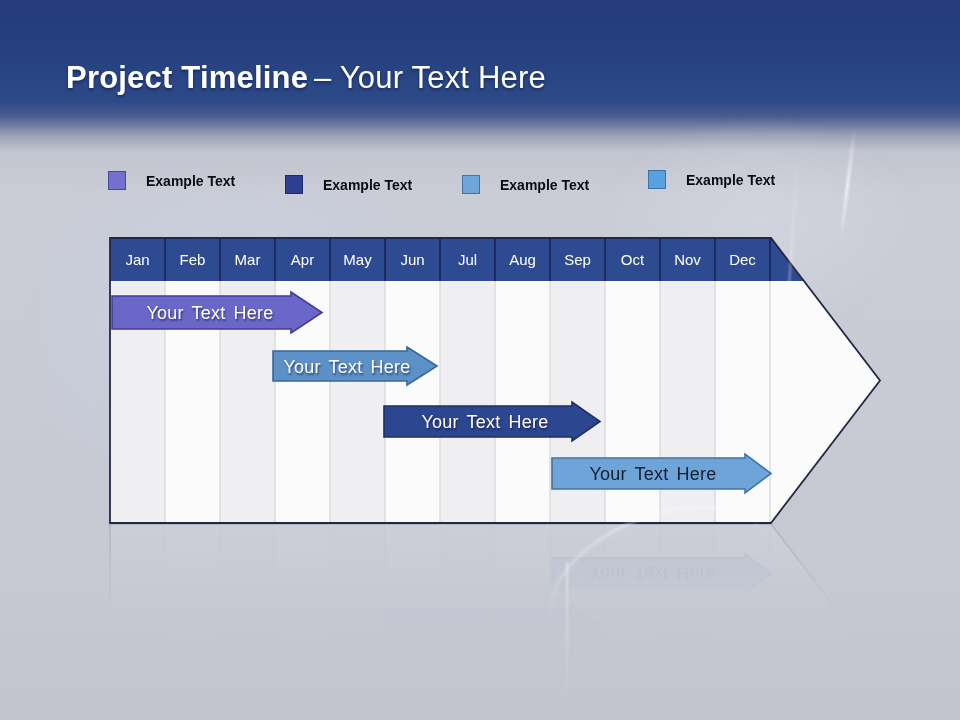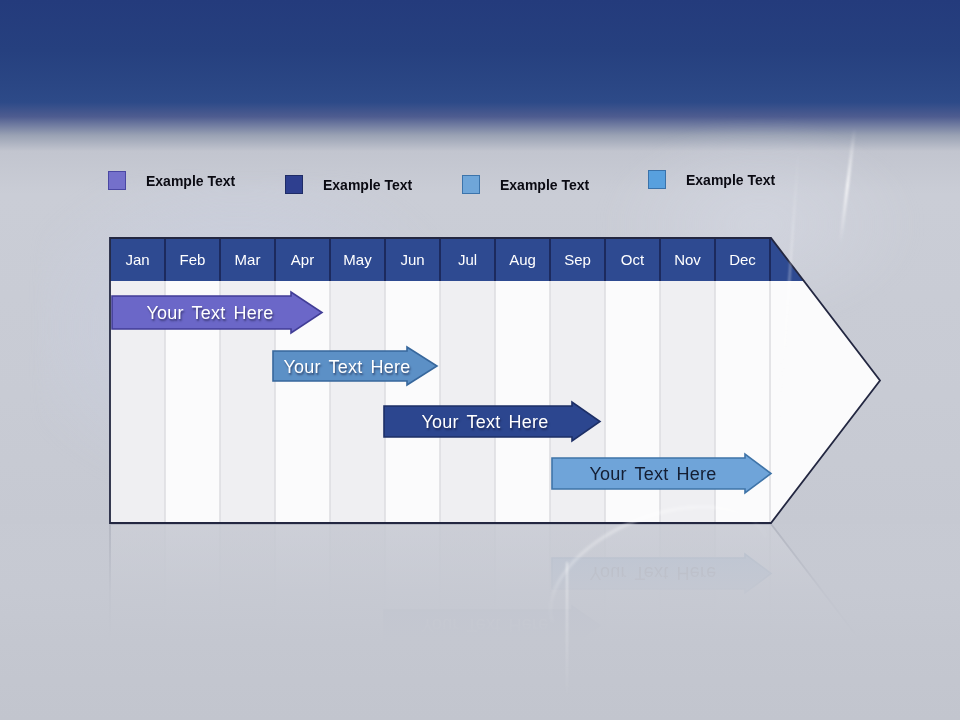--- a/index.html
+++ b/index.html
@@ -61,20 +61,23 @@
   .header-fill{fill:#2e4a91;}
 </style>
 </head>
 <body>
 
 <div class="slide">
 
   <div class="smoke smoke1"></div>
   <div class="smoke smoke2"></div>
 
+  <div class="slide-title">
+    <span class="t-bold">Project Timeline</span><span class="t-light">– Your Text Here</span>
+  </div>
 
   <div class="legend">
     <div class="legend-item li-0">
       <span class="swatch" style="background-color: rgb(116, 112, 203); border-color: rgb(74, 71, 163);"></span>
       <span class="legend-label">Example Text</span>
     </div>
     <div class="legend-item li-1">
       <span class="swatch" style="background-color: rgb(46, 63, 143); border-color: rgb(31, 44, 102);"></span>
       <span class="legend-label">Example Text</span>
     </div>

